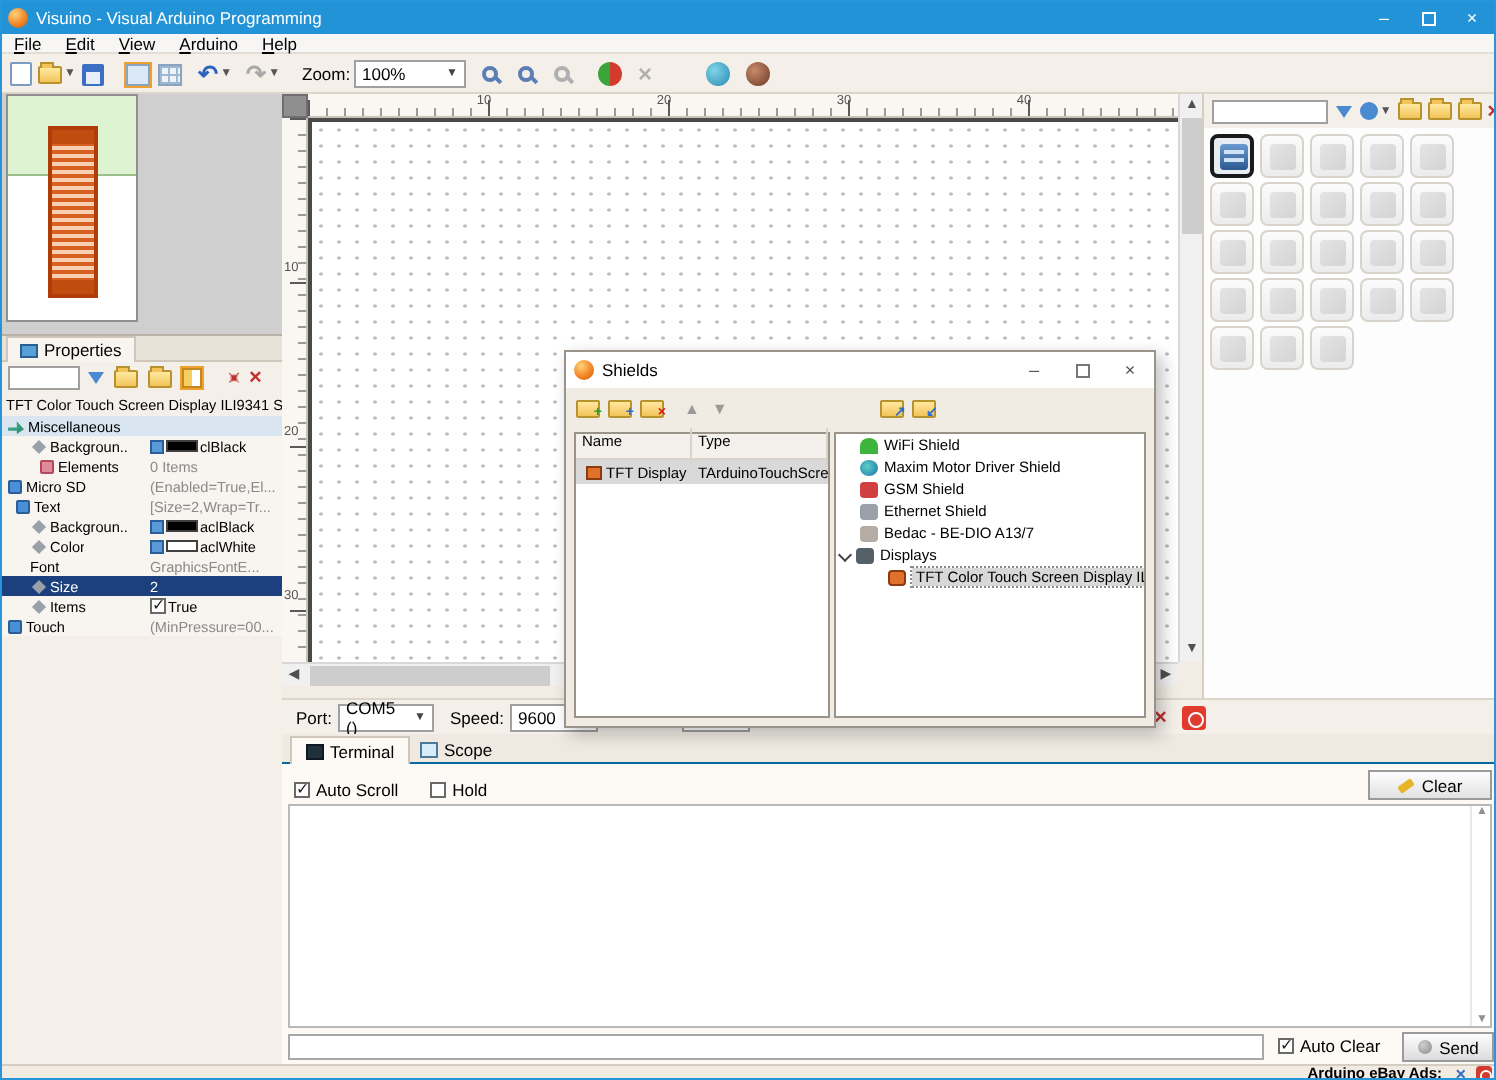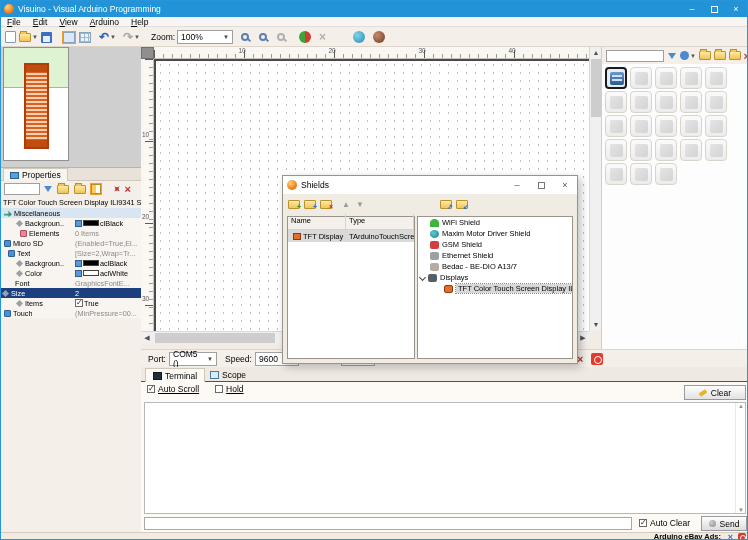--- a/index.html
+++ b/index.html
@@ -119,21 +119,21 @@
 
   
   .tabsbar { position:absolute; left:140px; top:366px; width:608px; height:15px; background:#efe9e1; border-bottom:1px solid #0369a1; }
   .ttab { position:absolute; top:1px; height:14px; display:flex; align-items:center; padding:0 7px; font-size:8.5px; gap:3px; }
   .ttab.active { background:#fdf9f4; border:1px solid #cfc7ba; border-bottom:none; }
   .term-icon { width:9px; height:8px; background:#20303a; border:1px solid #101820; }
   .scope-icon { width:9px; height:8px; background:#d8ecf8; border:1px solid #4a7a9a; }
 
   
   .terminal { position:absolute; left:140px; top:381px; width:608px; height:150px; background:#fdf9f4; }
-  .term-controls { position:absolute; left:0; top:2px; width:608px; height:16px; display:flex; align-items:flex-start; font-size:8.5px;text-decoration:underline; }
+  .term-controls { position:absolute; left:0; top:2px; width:608px; height:16px; display:flex; align-items:flex-end; font-size:8.5px; }
   .clear-btn { position:absolute; right:3px; top:1px; width:62px; height:15px; background:linear-gradient(#fdfdfd,#e2e2e2); border:1px solid #9a9a9a; display:flex; align-items:center; justify-content:center; gap:4px; font-size:8.5px; }
   .broom { width:8px; height:4px; background:#e8b52a; transform:rotate(-35deg); border-radius:1px; }
   .term-output { position:absolute; left:3px; top:20px; width:602px; height:112px; background:#fff; border:1px solid #b8b8b8; }
   .term-scroll { position:absolute; right:0; top:0; width:10px; height:100%; border-left:1px solid #e8e8e8; }
   .term-scroll .up { position:absolute; top:0; left:0; width:10px; text-align:center; font-size:6px; color:#909090; }
   .term-scroll .dn { position:absolute; bottom:0; left:0; width:10px; text-align:center; font-size:6px; color:#909090; }
   .term-inputrow { position:absolute; left:0; top:134px; width:608px; height:16px; }
   .send-input { position:absolute; left:3px; top:1px; width:488px; height:13px; background:#fff; border:1px solid #a8a8a8; font-size:8.5px; }
   .autoclear { position:absolute; left:498px; top:2px; display:flex; align-items:center; gap:3px; font-size:8.5px; }
   .send-btn { position:absolute; right:2px; top:0; width:46px; height:15px; background:linear-gradient(#fdfdfd,#dcdcdc); border:1px solid #9a9a9a; display:flex; align-items:center; justify-content:center; gap:4px; font-size:8.5px; }
@@ -334,21 +334,21 @@
           <div class="swatch" style="background: rgb(255, 255, 255);"></div>
           <span>aclWhite</span>
         </div>
       </div>
       <div class="prow" style="padding-left: 14px;">
         <div class="lab">Font</div>
         <div class="valcol">
           <span class="gray">GraphicsFontE...</span>
         </div>
       </div>
-      <div class="prow selrow" style="">
+      <div class="prow selrow" style="padding-left: 14px;">
         <div class="wrench"></div>
         <div class="lab">Size</div>
         <div class="valcol">
           <span>2</span>
         </div>
       </div>
       <div class="prow" style="padding-left: 14px;">
         <div class="wrench"></div>
         <div class="lab">Items</div>
         <div class="valcol">

